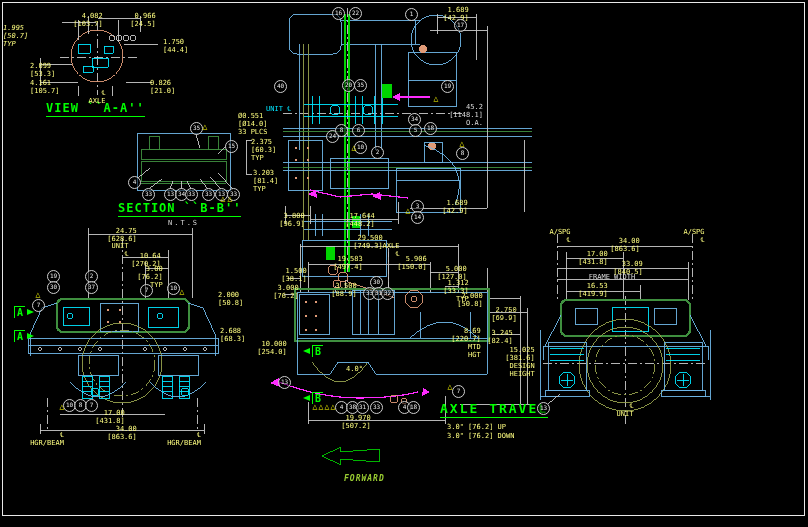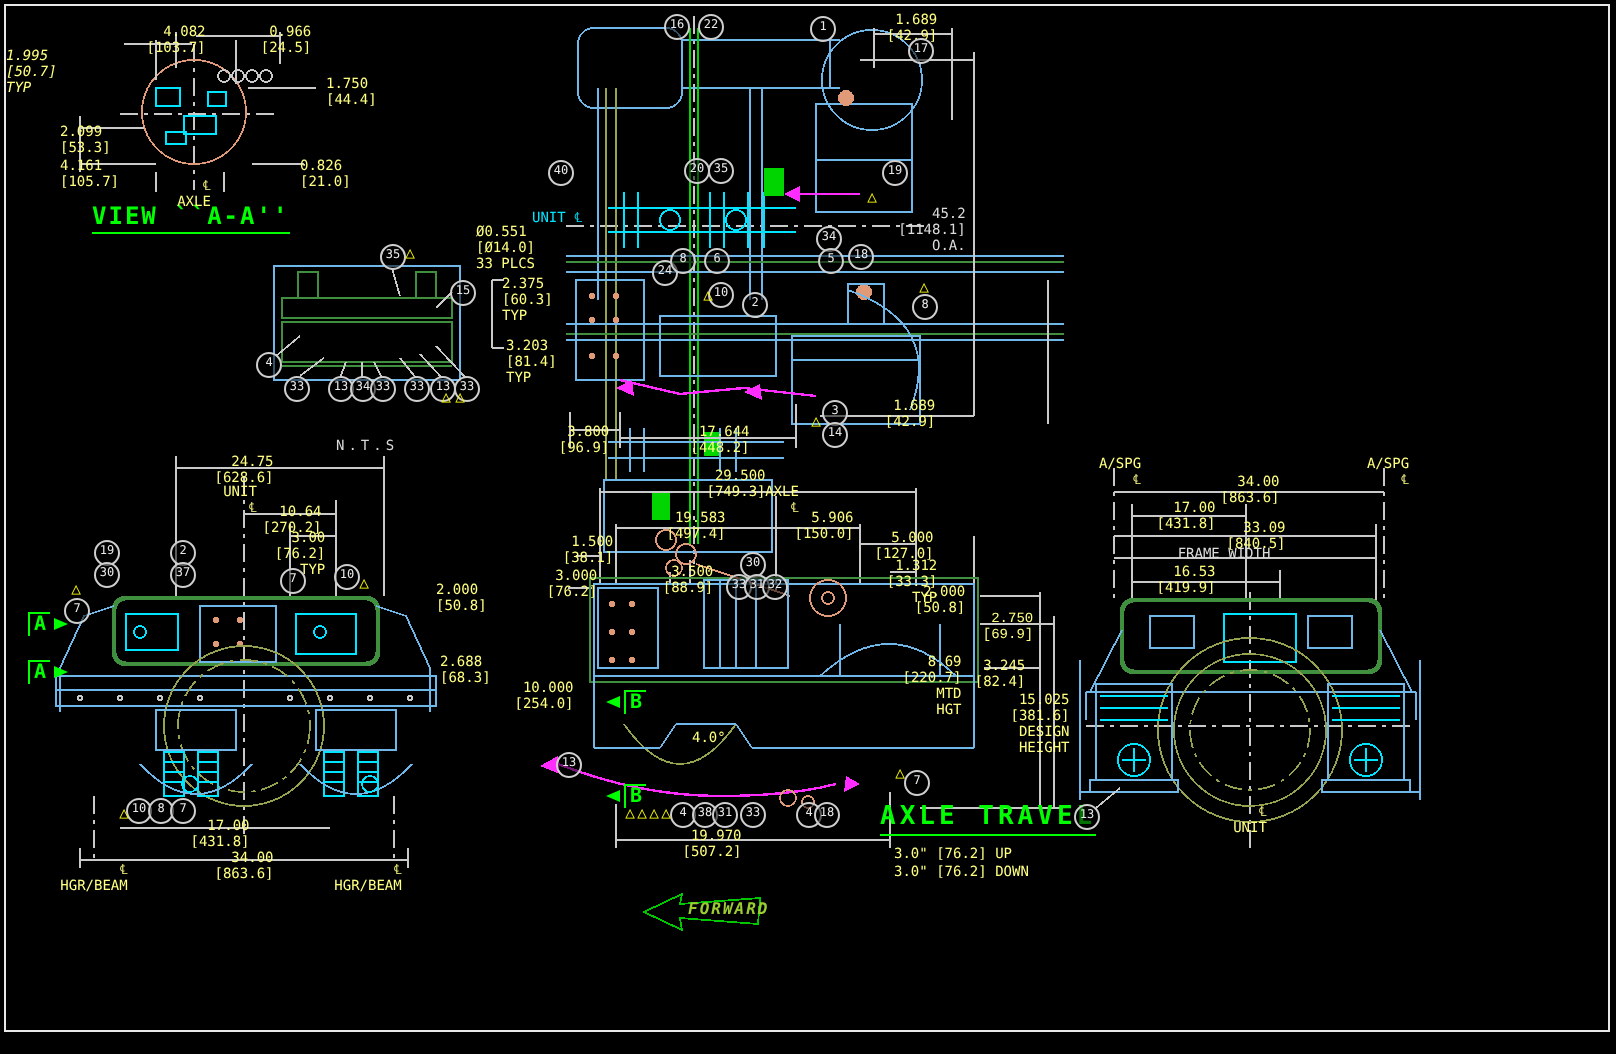--- a/index.html
+++ b/index.html
@@ -238,25 +238,26 @@
       <line class="sW" x1="548" y1="404" x2="560" y2="394"></line>
     </g>
 
     <g>
       <polygon points="322,456 341,447 340,452 380,449 379,462 340,459 341,465" stroke="#00c800" stroke-width="1.2" fill="none"></polygon>
     </g>
   </svg>
 
   <div id="overlay">
     <div class="hdg" style="left:46px;top:101px">VIEW ``A-A''</div>
+    <div class="hdg" style="left:118px;top:201px">SECTION ``B-B''</div>
     <div class="nts" style="left:168px;top:219px">N.T.S</div>
     <div class="hdg big" style="left:424px;top:401px">AXLE TRAVEL</div>
     <div class="note" style="left:447px;top:423px">3.0" [76.2] UP</div>
     <div class="note" style="left:447px;top:432px">3.0" [76.2] DOWN</div>
-    <div class="fwd" style="left:344px;top:450px">FORWARD</div>
+    <div class="fwd" style="left:344px;top:474px">FORWARD</div>
   <div class="lbl ctr" style="left: 88px; top: 12px;">4.082
 [103.7]</div>
       <div class="lbl ctr" style="left: 143px; top: 12px;">0.966
 [24.5]</div>
       <div class="lbl" style="left: 3px; top: 24px; font-style: italic;">1.995
 [50.7]
 TYP</div>
       <div class="lbl" style="left: 163px; top: 38px;">1.750
 [44.4]</div>
       <div class="lbl" style="left: 30px; top: 62px;">2.099

